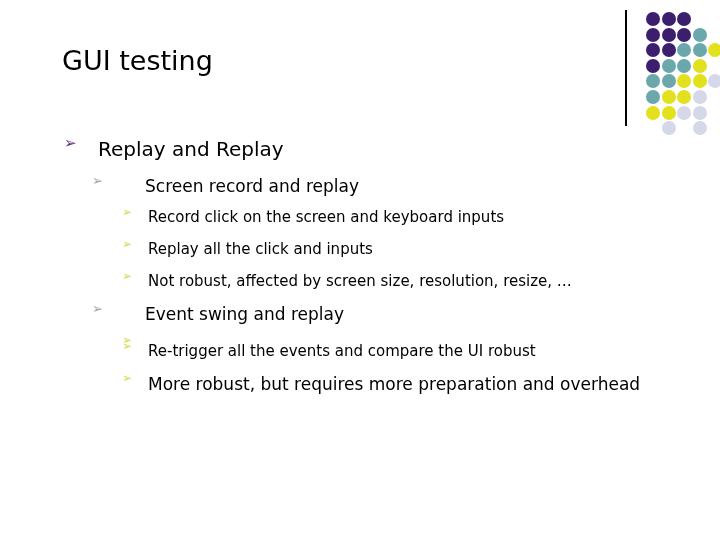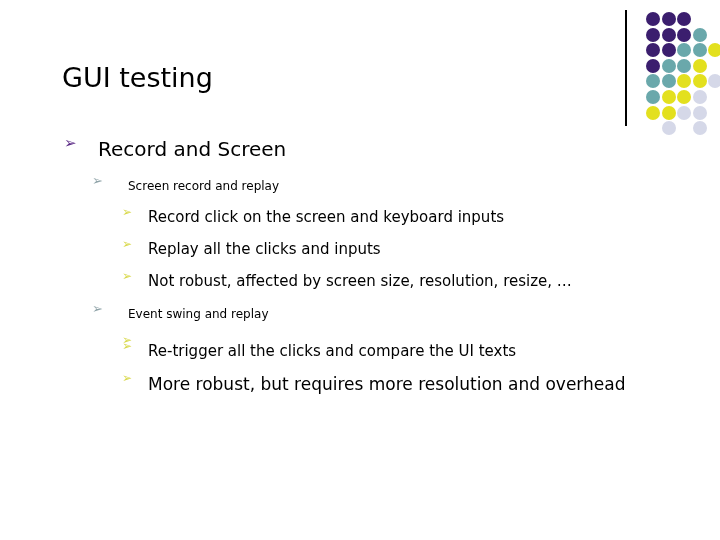--- a/index.html
+++ b/index.html
@@ -35,21 +35,21 @@
     position: absolute;
     width: 14px;
     height: 14px;
     border-radius: 50%;
   }
 
   
   #title {
     position: absolute;
     left: 62px;
-    top: 61px;
+    top: 44px;
     font-size: 27px;
     line-height: 34px;
     color: #000000;
     letter-spacing: 0px;
     white-space: nowrap;
   }
 
   
   #body {
     position: absolute;
@@ -85,22 +85,23 @@
   }
 
   
   .lvl2 { padding-left: 128px; }
   .lvl2 .bullet {
     left: 92px;
     color: #8fa3a8;
     font-size: 13px;
   }
   .lvl2 .btxt {
-    font-size: 12px;
+    font-size: 17px;
     line-height: 24px;
+    margin-left: 17px;
   }
 
   
   .lvl3 { padding-left: 148px; }
   .lvl3 .bullet {
     left: 122px;
     color: #d8d84a;
     font-size: 12px;
   }
   .lvl3 .btxt {
@@ -155,42 +156,42 @@
     <span class="dot" style="left: 49.6px; top: 121.2px; background: rgb(213, 216, 232);"></span>
     <span class="dot" style="left: 80.8px; top: 121.2px; background: rgb(213, 216, 232);"></span>
   </div>
 
 <div id="title" style="color: rgb(0, 0, 0);">GUI testing</div>
 
 <div id="body">
 
   <div class="row lvl1">
     <span class="bullet" style="color: rgb(91, 42, 134);">➢</span>
-    <span class="btxt">Record and Screen</span>
+    <span class="btxt">Replay and Replay</span>
   </div>
 
   <div class="sp-12"></div>
 
   <div class="row lvl2">
     <span class="bullet" style="color: rgb(143, 163, 168);">➢</span>
     <span class="btxt">Screen record and replay</span>
   </div>
 
   <div class="sp-8"></div>
 
   <div class="row lvl3">
     <span class="bullet" style="color: rgb(216, 216, 74);">➢</span>
     <span class="btxt">Record click on the screen and keyboard inputs</span>
   </div>
 
   <div class="sp-10"></div>
 
   <div class="row lvl3">
     <span class="bullet" style="color: rgb(216, 216, 74);">➢</span>
-    <span class="btxt">Replay all the clicks and inputs</span>
+    <span class="btxt">Replay all the click and inputs</span>
   </div>
 
   <div class="sp-10"></div>
 
   <div class="row lvl3">
     <span class="bullet" style="color: rgb(216, 216, 74);">➢</span>
     <span class="btxt">Not robust, affected by screen size, resolution, resize, …</span>
   </div>
 
   <div class="sp-10"></div>
@@ -203,23 +204,23 @@
   <div class="sp-8"></div>
 
   <div class="row lvl3">
     <span class="bullet" style="color: rgb(216, 216, 74);">➢</span>
   </div>
 
   <div class="sp-6"></div>
 
   <div class="row lvl3">
     <span class="bullet" style="color: rgb(216, 216, 74);">➢</span>
-    <span class="btxt">Re-trigger all the clicks and compare the UI texts</span>
+    <span class="btxt">Re-trigger all the events and compare the UI robust</span>
   </div>
 
   <div class="sp-10"></div>
 
   <div class="row lvl3 big">
     <span class="bullet" style="color: rgb(216, 216, 74);">➢</span>
-    <span class="btxt">More robust, but requires more resolution and overhead</span>
+    <span class="btxt">More robust, but requires more preparation and overhead</span>
   </div>
 
 </div>
 
 </body></html>

